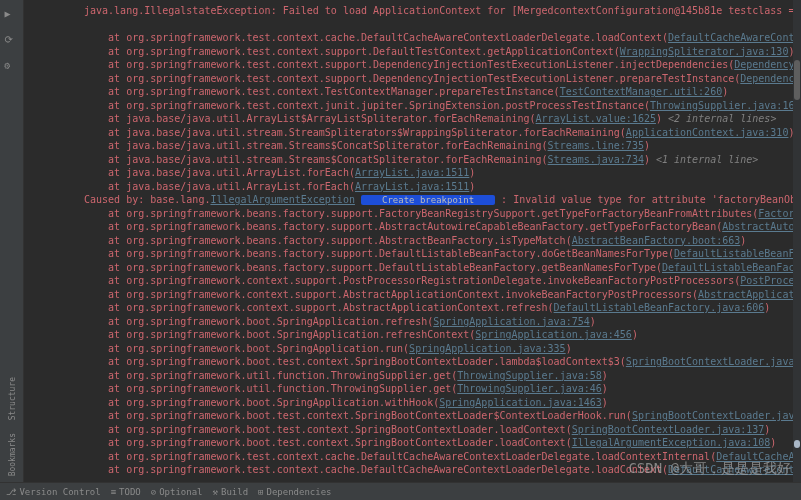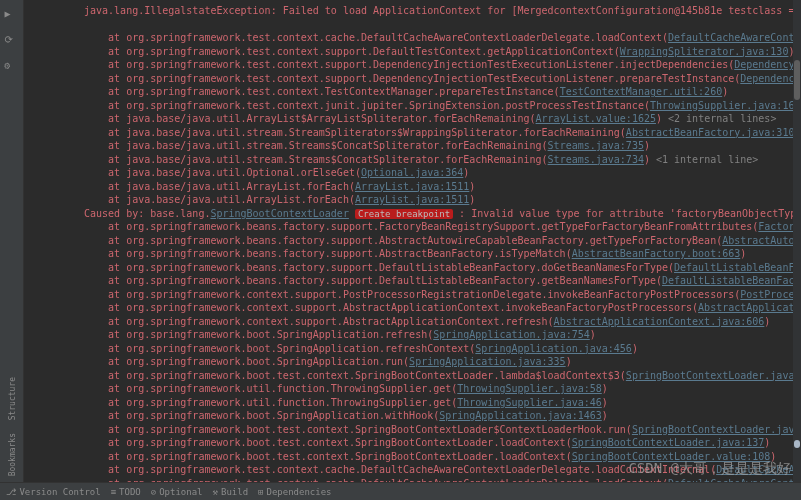--- a/index.html
+++ b/index.html
@@ -47,22 +47,22 @@
       position: absolute;
       left: 24px; right: 0; top: 0; bottom: 18px;
       background: #2b2b2b;
       padding: 4px 8px 4px 60px;
       overflow: hidden;
       line-height: 1.35;
     }
     .line { white-space: nowrap; }
     .red { color: #cc666e; }
     .link { color: #5a7a8f; text-decoration: underline; cursor: pointer; }
-    .gray { color: #808080; }
-    .cb { background: #b91c1c; color: #bbb; padding: 0 3px; border-radius: 2px; font-size: 9px; }
+    .gray { color: #808080; font-style: italic; }
+    .cb { background: #1d4ed8; color: #bbb; padding: 0 21px; border-radius: 2px; font-size: 9px; }
     .status-bar {
       position: absolute;
       left: 0; right: 0; bottom: 0;
       height: 18px;
       background: #3c3f41;
       border-top: 1px solid #323232;
       display: flex;
       align-items: center;
       padding: 0 6px;
       gap: 10px;
@@ -108,45 +108,44 @@
   <div id="trace">
       <div class="line"><span class="red">java.lang.IllegalstateException: Failed to load ApplicationContext for [MergedcontextConfiguration@145b81e testclass = com.wedu.MybatisplusProject01ApplicationTests,</span></div>
       <div class="line">&nbsp;</div>
       <div class="line"><span class="red">&nbsp;&nbsp;&nbsp;&nbsp;at org.springframework.test.context.cache.DefaultCacheAwareContextLoaderDelegate.loadContext(</span><span class="link">DefaultCacheAwareContextLoaderDelegate.java:108</span></div>
       <div class="line"><span class="red">&nbsp;&nbsp;&nbsp;&nbsp;at org.springframework.test.context.support.DefaultTestContext.getApplicationContext(</span><span class="link">WrappingSpliterator.java:130</span><span class="red">)</span></div>
       <div class="line"><span class="red">&nbsp;&nbsp;&nbsp;&nbsp;at org.springframework.test.context.support.DependencyInjectionTestExecutionListener.injectDependencies(</span><span class="link">DependencyInjectionTestExecutionListener.java:142</span></div>
       <div class="line"><span class="red">&nbsp;&nbsp;&nbsp;&nbsp;at org.springframework.test.context.support.DependencyInjectionTestExecutionListener.prepareTestInstance(</span><span class="link">DependencyInjectionTestExecutionListener.java:98</span></div>
       <div class="line"><span class="red">&nbsp;&nbsp;&nbsp;&nbsp;at org.springframework.test.context.TestContextManager.prepareTestInstance(</span><span class="link">TestContextManager.util:260</span><span class="red">)</span></div>
       <div class="line"><span class="red">&nbsp;&nbsp;&nbsp;&nbsp;at org.springframework.test.context.junit.jupiter.SpringExtension.postProcessTestInstance(</span><span class="link">ThrowingSupplier.java:163</span><span class="red">)</span> </div>
       <div class="line"><span class="red">&nbsp;&nbsp;&nbsp;&nbsp;at java.base/java.util.ArrayList$ArrayListSpliterator.forEachRemaining(</span><span class="link">ArrayList.value:1625</span><span class="red">)</span> <span class="gray">&lt;2 internal lines&gt;</span></div>
-      <div class="line"><span class="red">&nbsp;&nbsp;&nbsp;&nbsp;at java.base/java.util.stream.StreamSpliterators$WrappingSpliterator.forEachRemaining(</span><span class="link">AbstractBeanFactory.java:310</span><span class="red">)</span></div>
-      <div class="line"><span class="red">&nbsp;&nbsp;&nbsp;&nbsp;at java.base/java.util.stream.Streams$ConcatSpliterator.forEachRemaining(</span><span class="link">Streams.java:735</span><span class="red">)</span></div>
+      <div class="line"><span class="red">&nbsp;&nbsp;&nbsp;&nbsp;at java.base/java.util.stream.StreamSpliterators$WrappingSpliterator.forEachRemaining(</span><span class="link">ApplicationContext.java:310</span><span class="red">)</span></div>
+      <div class="line"><span class="red">&nbsp;&nbsp;&nbsp;&nbsp;at java.base/java.util.stream.Streams$ConcatSpliterator.forEachRemaining(</span><span class="link">Streams.line:735</span><span class="red">)</span></div>
       <div class="line"><span class="red">&nbsp;&nbsp;&nbsp;&nbsp;at java.base/java.util.stream.Streams$ConcatSpliterator.forEachRemaining(</span><span class="link">Streams.java:734</span><span class="red">)</span> <span class="gray">&lt;1 internal line&gt;</span></div>
-      <div class="line"><span class="red">&nbsp;&nbsp;&nbsp;&nbsp;at java.base/java.util.Optional.orElseGet(</span><span class="link">Optional.java:364</span><span class="red">)</span></div>
       <div class="line"><span class="red">&nbsp;&nbsp;&nbsp;&nbsp;at java.base/java.util.ArrayList.forEach(</span><span class="link">ArrayList.java:1511</span><span class="red">)</span></div>
       <div class="line"><span class="red">&nbsp;&nbsp;&nbsp;&nbsp;at java.base/java.util.ArrayList.forEach(</span><span class="link">ArrayList.java:1511</span><span class="red">)</span></div>
-      <div class="line"><span class="red">Caused by: base.lang.</span><span class="link">SpringBootContextLoader</span> <span class="cb">Create breakpoint</span><span class="red"> : Invalid value type for attribute 'factoryBeanObjectType': java.lang.String</span></div>
+      <div class="line"><span class="red">Caused by: base.lang.</span><span class="link">IllegalArgumentException</span> <span class="cb">Create breakpoint</span><span class="red"> : Invalid value type for attribute 'factoryBeanObjectType': java.lang.String</span></div>
       <div class="line"><span class="red">&nbsp;&nbsp;&nbsp;&nbsp;at org.springframework.beans.factory.support.FactoryBeanRegistrySupport.getTypeForFactoryBeanFromAttributes(</span><span class="link">FactoryBeanRegistrySupport.java:86</span></div>
       <div class="line"><span class="red">&nbsp;&nbsp;&nbsp;&nbsp;at org.springframework.beans.factory.support.AbstractAutowireCapableBeanFactory.getTypeForFactoryBean(</span><span class="link">AbstractAutowireCapableBeanFactory.java:837</span></div>
       <div class="line"><span class="red">&nbsp;&nbsp;&nbsp;&nbsp;at org.springframework.beans.factory.support.AbstractBeanFactory.isTypeMatch(</span><span class="link">AbstractBeanFactory.boot:663</span><span class="red">)</span></div>
       <div class="line"><span class="red">&nbsp;&nbsp;&nbsp;&nbsp;at org.springframework.beans.factory.support.DefaultListableBeanFactory.doGetBeanNamesForType(</span><span class="link">DefaultListableBeanFactory.java:575</span></div>
       <div class="line"><span class="red">&nbsp;&nbsp;&nbsp;&nbsp;at org.springframework.beans.factory.support.DefaultListableBeanFactory.getBeanNamesForType(</span><span class="link">DefaultListableBeanFactory.java:534</span></div>
       <div class="line"><span class="red">&nbsp;&nbsp;&nbsp;&nbsp;at org.springframework.context.support.PostProcessorRegistrationDelegate.invokeBeanFactoryPostProcessors(</span><span class="link">PostProcessorRegistrationDelegate.java:138</span></div>
       <div class="line"><span class="red">&nbsp;&nbsp;&nbsp;&nbsp;at org.springframework.context.support.AbstractApplicationContext.invokeBeanFactoryPostProcessors(</span><span class="link">AbstractApplicationContext.java:788</span></div>
-      <div class="line"><span class="red">&nbsp;&nbsp;&nbsp;&nbsp;at org.springframework.context.support.AbstractApplicationContext.refresh(</span><span class="link">AbstractApplicationContext.java:606</span><span class="red">)</span></div>
+      <div class="line"><span class="red">&nbsp;&nbsp;&nbsp;&nbsp;at org.springframework.context.support.AbstractApplicationContext.refresh(</span><span class="link">DefaultListableBeanFactory.java:606</span><span class="red">)</span></div>
       <div class="line"><span class="red">&nbsp;&nbsp;&nbsp;&nbsp;at org.springframework.boot.SpringApplication.refresh(</span><span class="link">SpringApplication.java:754</span><span class="red">)</span></div>
       <div class="line"><span class="red">&nbsp;&nbsp;&nbsp;&nbsp;at org.springframework.boot.SpringApplication.refreshContext(</span><span class="link">SpringApplication.java:456</span><span class="red">)</span></div>
       <div class="line"><span class="red">&nbsp;&nbsp;&nbsp;&nbsp;at org.springframework.boot.SpringApplication.run(</span><span class="link">SpringApplication.java:335</span><span class="red">)</span></div>
       <div class="line"><span class="red">&nbsp;&nbsp;&nbsp;&nbsp;at org.springframework.boot.test.context.SpringBootContextLoader.lambda$loadContext$3(</span><span class="link">SpringBootContextLoader.java:137</span></div>
       <div class="line"><span class="red">&nbsp;&nbsp;&nbsp;&nbsp;at org.springframework.util.function.ThrowingSupplier.get(</span><span class="link">ThrowingSupplier.java:58</span><span class="red">)</span></div>
       <div class="line"><span class="red">&nbsp;&nbsp;&nbsp;&nbsp;at org.springframework.util.function.ThrowingSupplier.get(</span><span class="link">ThrowingSupplier.java:46</span><span class="red">)</span></div>
       <div class="line"><span class="red">&nbsp;&nbsp;&nbsp;&nbsp;at org.springframework.boot.SpringApplication.withHook(</span><span class="link">SpringApplication.java:1463</span><span class="red">)</span></div>
       <div class="line"><span class="red">&nbsp;&nbsp;&nbsp;&nbsp;at org.springframework.boot.test.context.SpringBootContextLoader$ContextLoaderHook.run(</span><span class="link">SpringBootContextLoader.java:553</span></div>
       <div class="line"><span class="red">&nbsp;&nbsp;&nbsp;&nbsp;at org.springframework.boot.test.context.SpringBootContextLoader.loadContext(</span><span class="link">SpringBootContextLoader.java:137</span><span class="red">)</span></div>
-      <div class="line"><span class="red">&nbsp;&nbsp;&nbsp;&nbsp;at org.springframework.boot.test.context.SpringBootContextLoader.loadContext(</span><span class="link">SpringBootContextLoader.value:108</span><span class="red">)</span></div>
+      <div class="line"><span class="red">&nbsp;&nbsp;&nbsp;&nbsp;at org.springframework.boot.test.context.SpringBootContextLoader.loadContext(</span><span class="link">IllegalArgumentException.java:108</span><span class="red">)</span></div>
       <div class="line"><span class="red">&nbsp;&nbsp;&nbsp;&nbsp;at org.springframework.test.context.cache.DefaultCacheAwareContextLoaderDelegate.loadContextInternal(</span><span class="link">DefaultCacheAwareContextLoaderDelegate.java:225</span></div>
       <div class="line"><span class="red">&nbsp;&nbsp;&nbsp;&nbsp;at org.springframework.test.context.cache.DefaultCacheAwareContextLoaderDelegate.loadContext(</span><span class="link">DefaultCacheAwareContextLoaderDelegate.java:152</span></div>
     </div>
 </div>
 
 <div class="scroll-track">
   <div class="scroll-thumb" style="top:60px;height:40px;"></div>
   <div class="scroll-thumb" style="top:440px;height:8px;background:#a9b7c6;"></div>
 </div>
 

